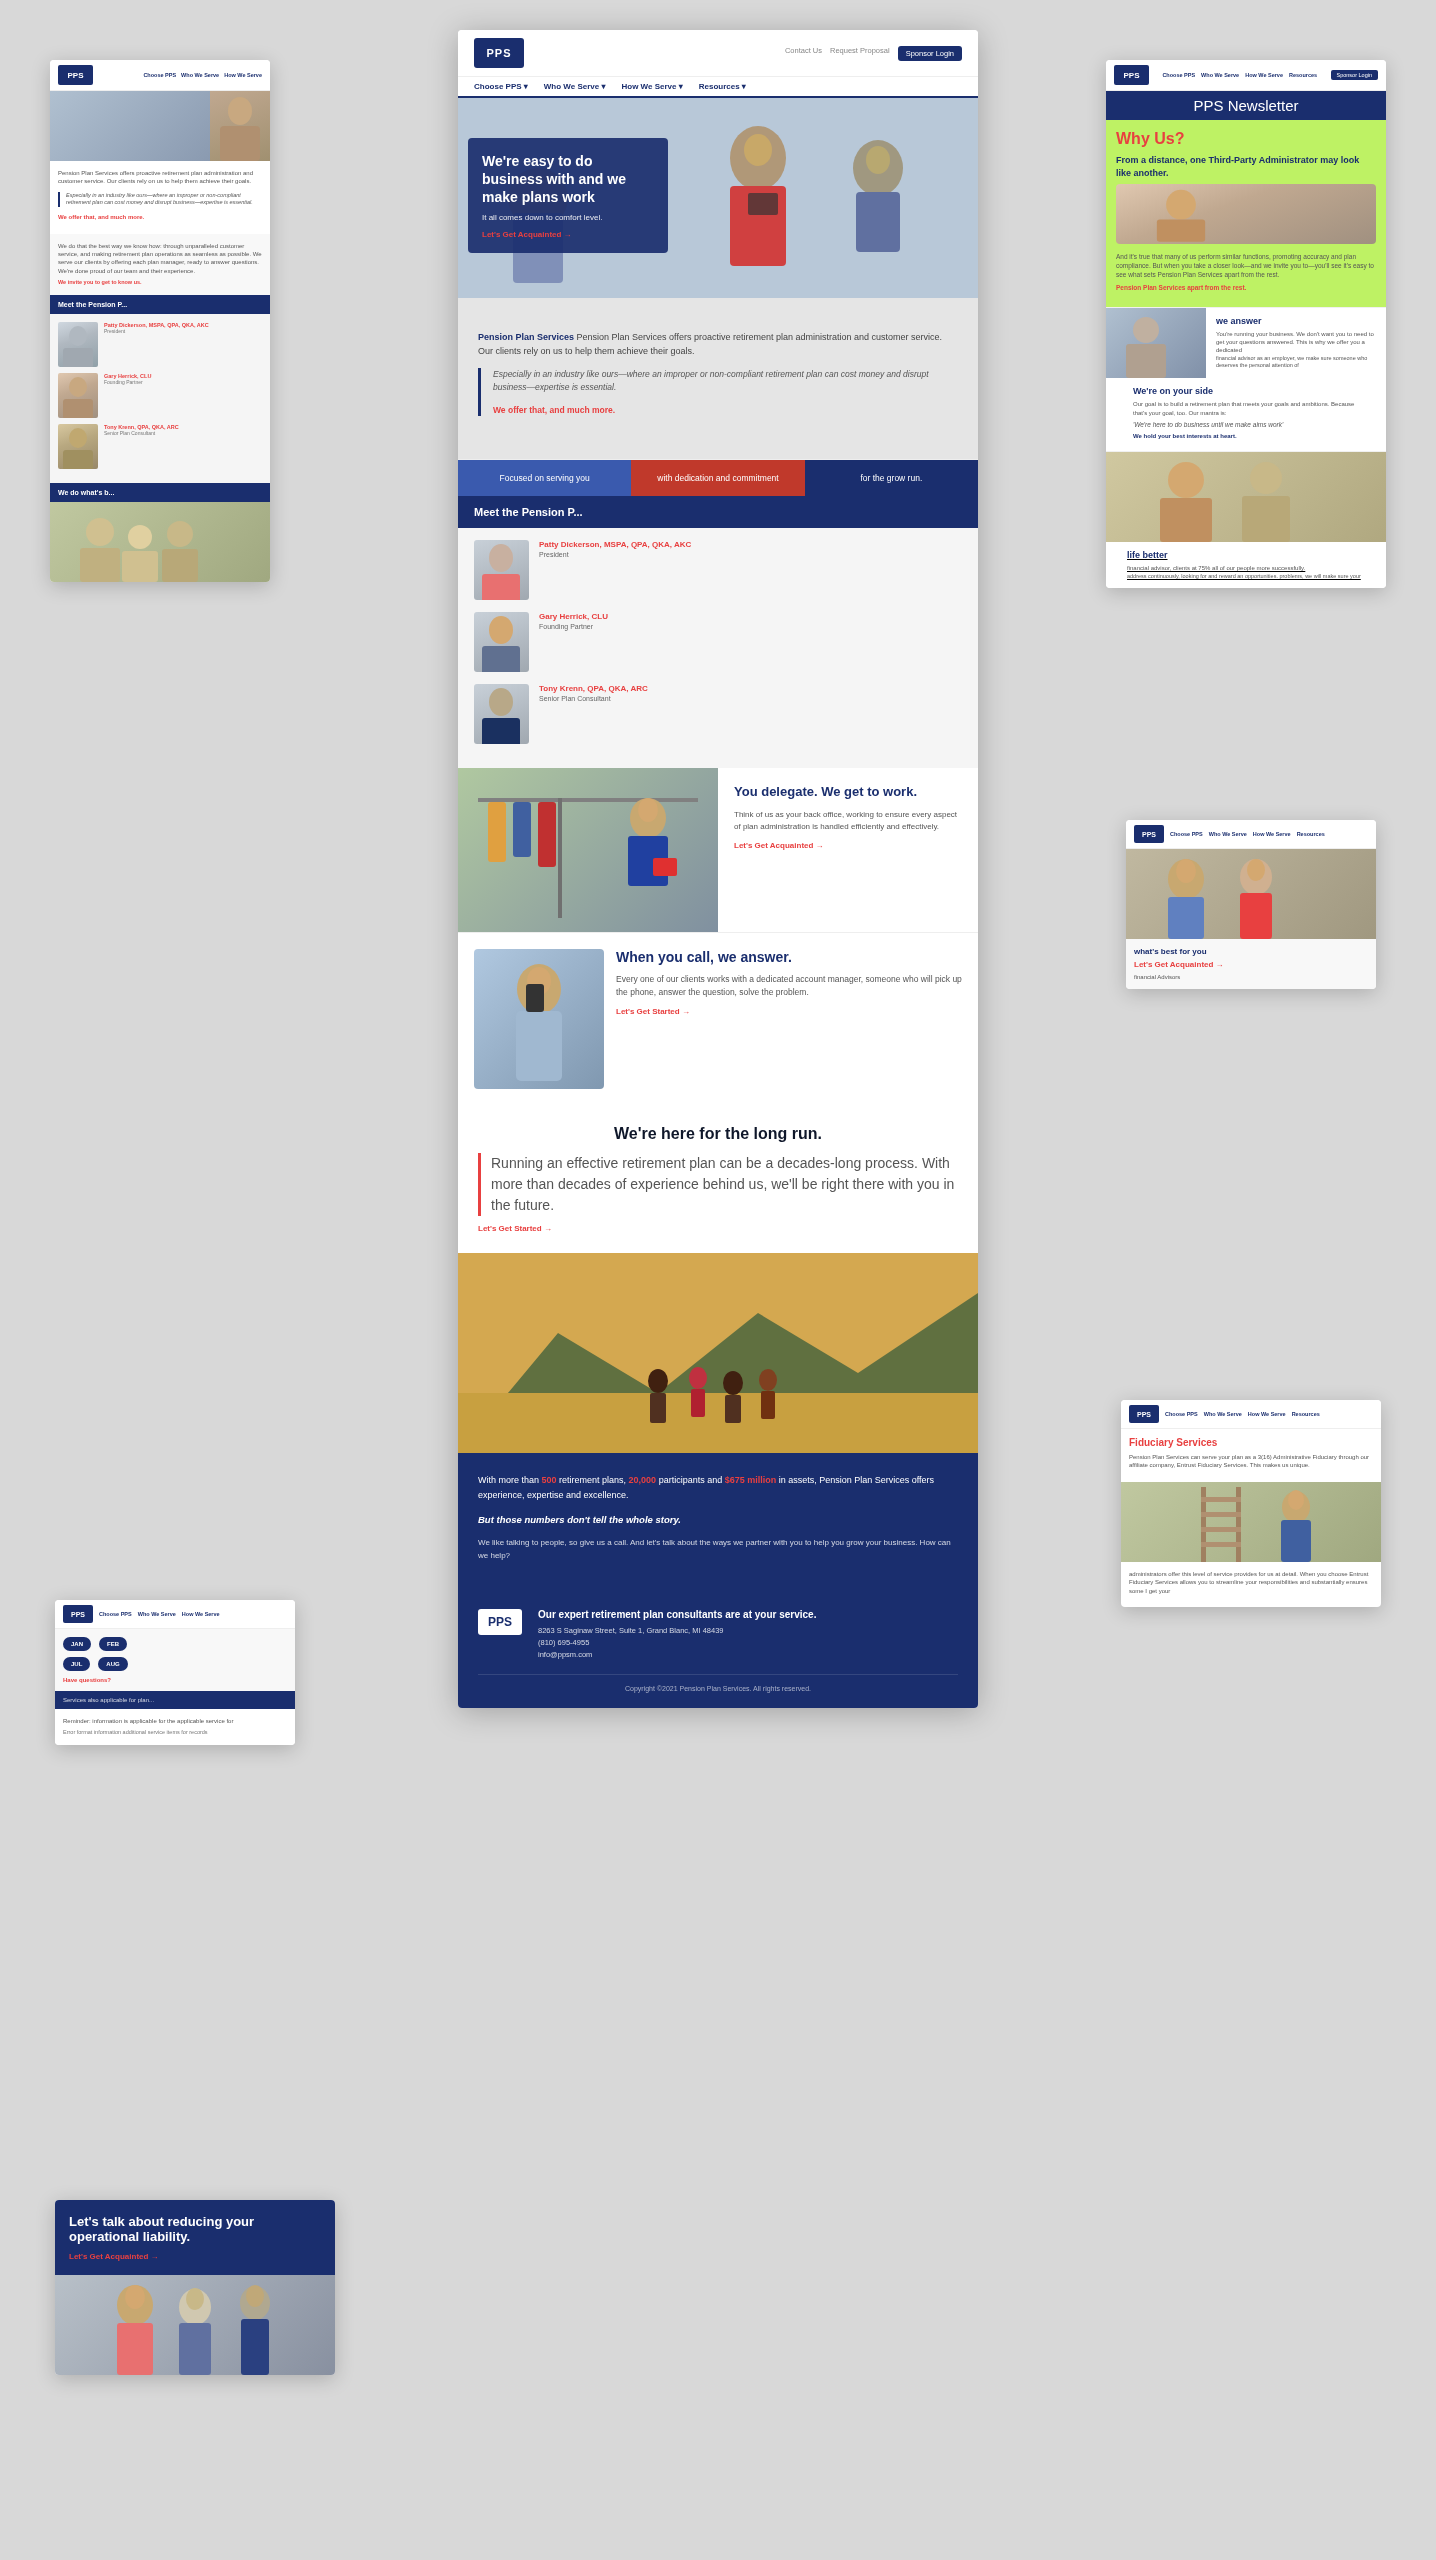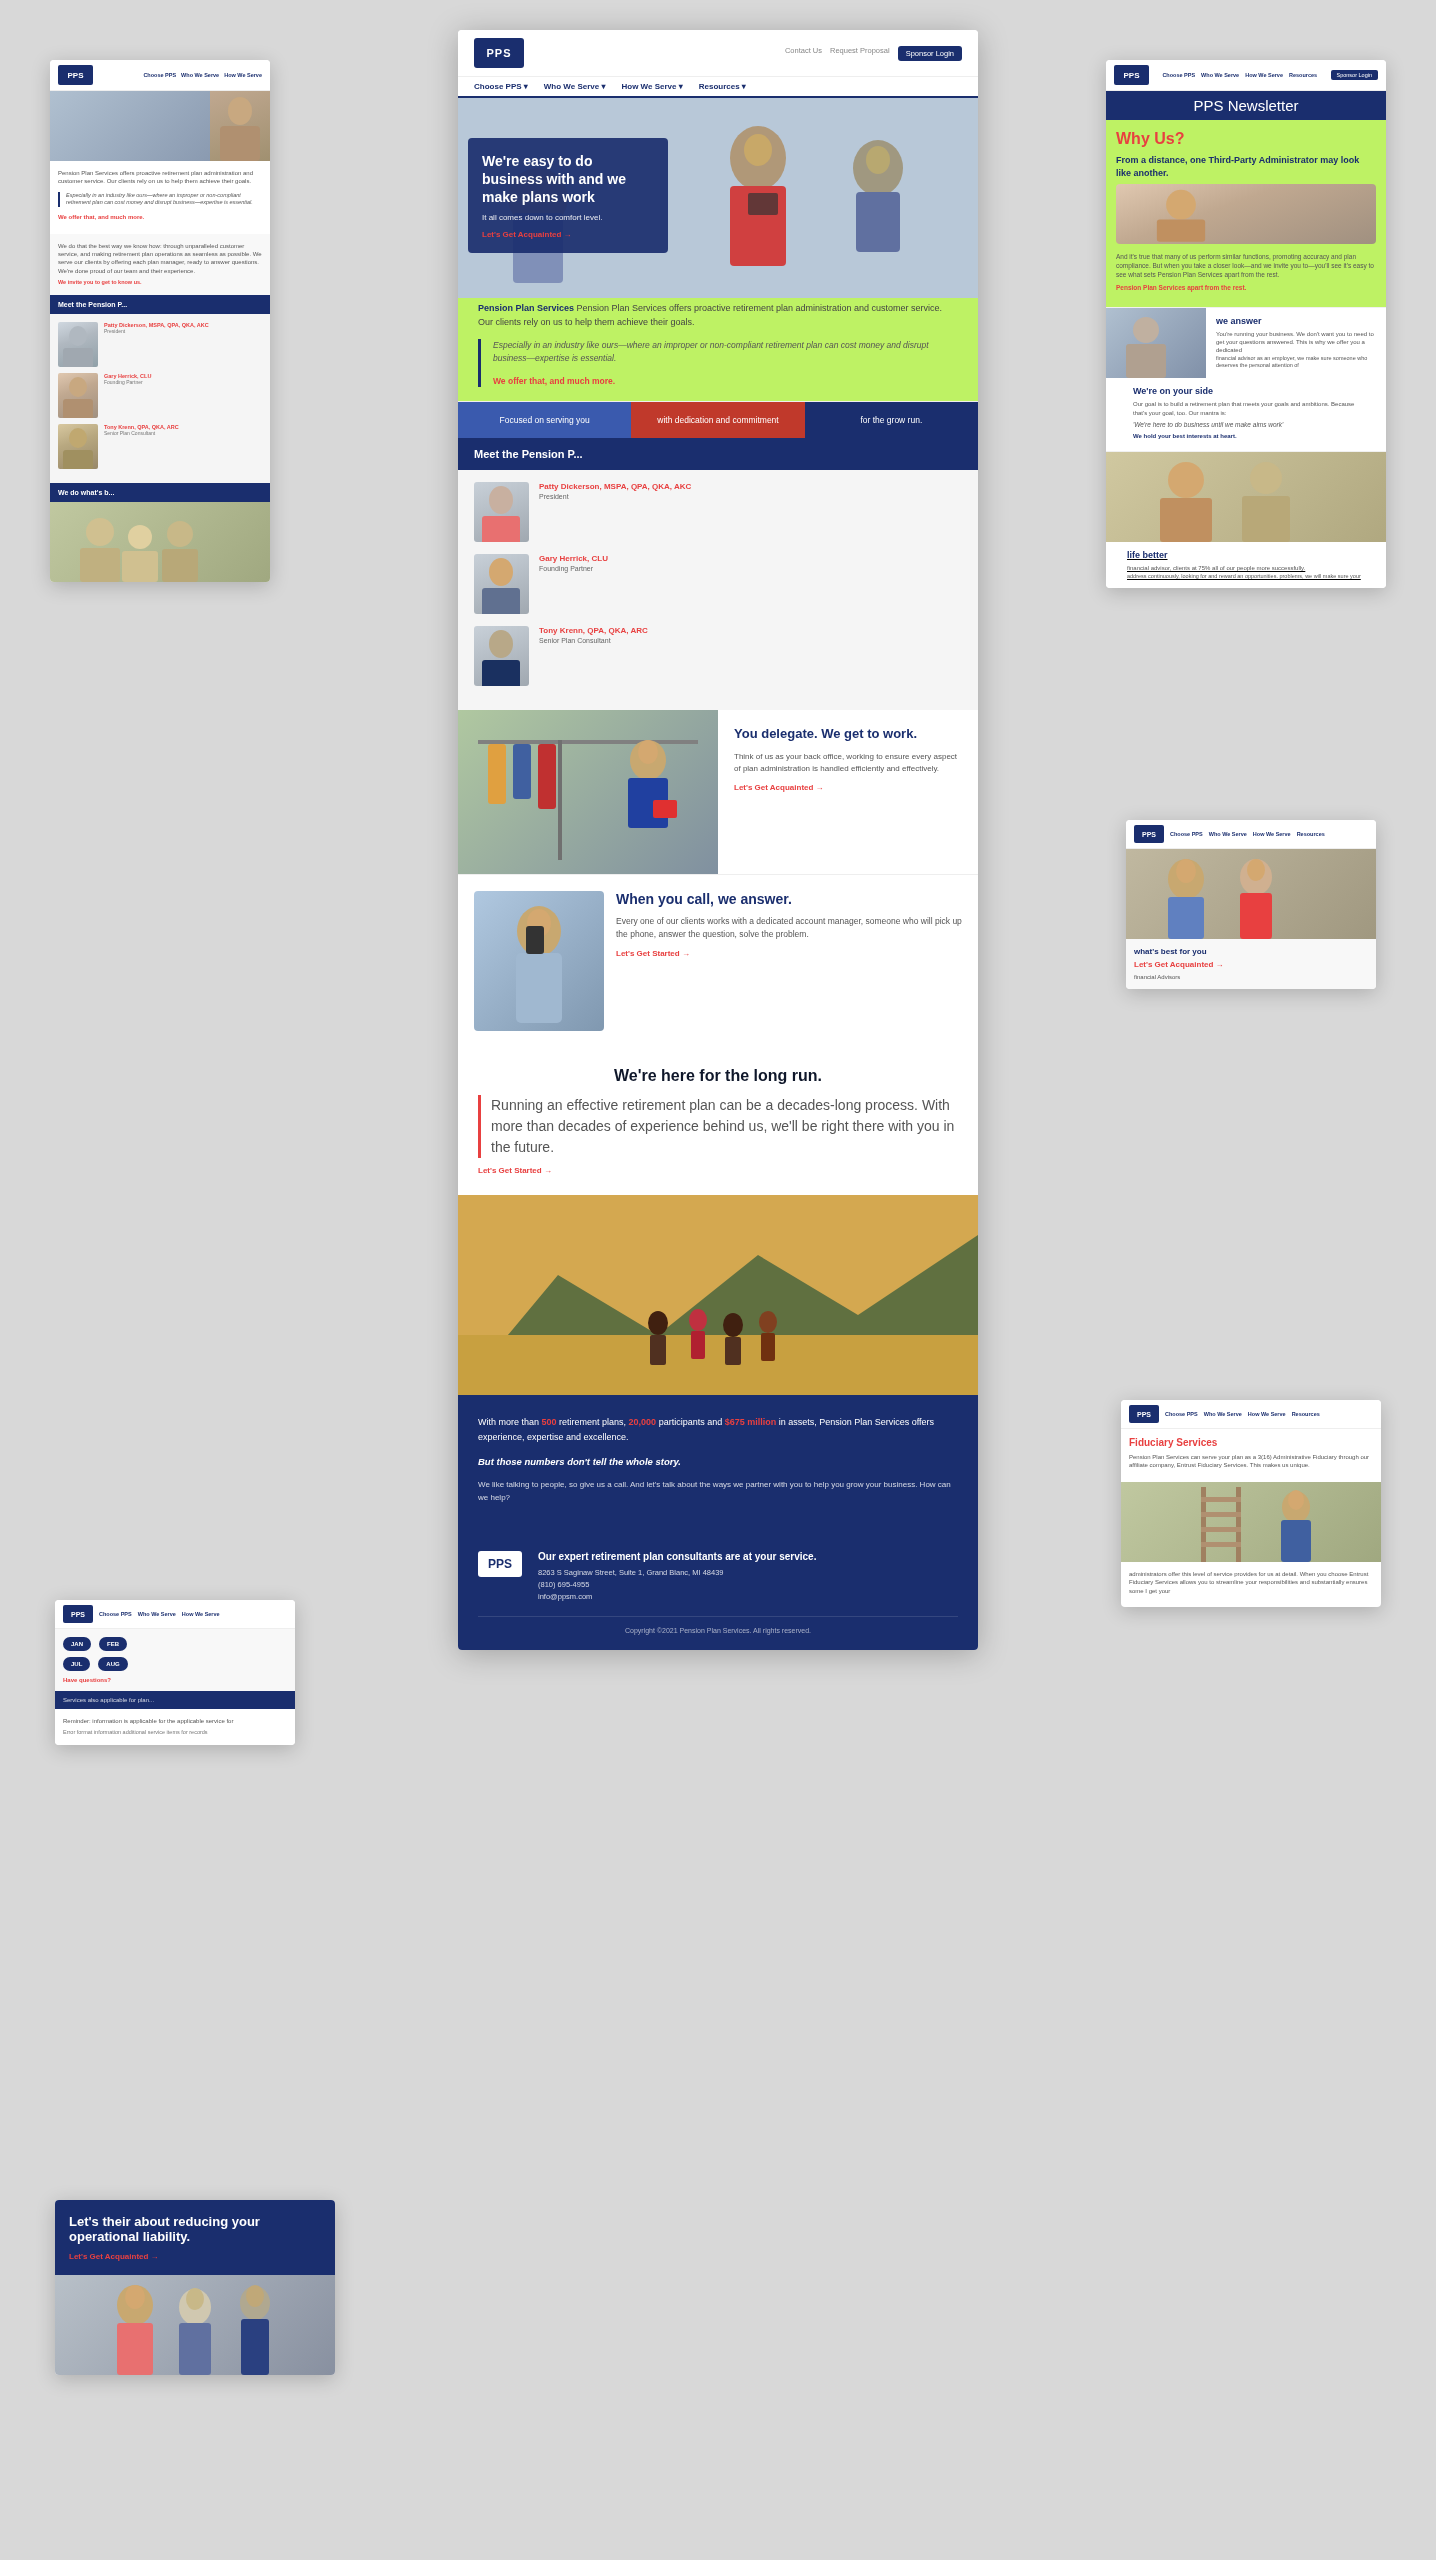--- a/index.html
+++ b/index.html
@@ -153,22 +153,22 @@
       font-size: 8px;
       font-weight: 600;
       display: flex;
       align-items: center;
       gap: 4px;
       cursor: pointer;
     }
 
     
     .info-section {
-      padding: 4px 20px;
-      background: #bef264;
+      padding: 33px 20px;
+      background: #e5e5e5;
       border-bottom: 1px solid #eee;
     }
 
     .info-section p {
       font-size: 9px;
       color: #444;
       line-height: 1.5;
       margin-bottom: 10px;
     }
 
@@ -1240,21 +1240,21 @@
     </div>
 
     <div style="padding:8px;background:#fff;">
       <p style="font-size:6px;color:#555;line-height:1.4;margin-bottom:4px;">Reminder: information is applicable for the applicable service for</p>
       <p style="font-size:5.5px;color:#777;line-height:1.4;">Error format information additional service items for records</p>
     </div>
   </div>
 
   <div class="reduce-card">
     <div class="reduce-dark">
-      <h3>Let's their about reducing your operational liability.</h3>
+      <h3>Let's talk about reducing your operational liability.</h3>
       <div class="link-btn">Let's Get Acquainted →</div>
     </div>
     <div class="reduce-img" style="background:linear-gradient(135deg,#b8c0c8 0%,#8890a0 100%);">
       <svg viewBox="0 0 280 100" width="100%" height="100">
 
         <ellipse cx="80" cy="30" rx="18" ry="20" fill="#c8a870"></ellipse>
         <rect x="62" y="48" width="36" height="52" rx="3" fill="#e87070"></rect>
         <ellipse cx="80" cy="22" rx="10" ry="12" fill="#d4a870"></ellipse>
         <ellipse cx="140" cy="32" rx="16" ry="18" fill="#d0c8b0"></ellipse>
         <rect x="124" y="48" width="32" height="52" rx="3" fill="#6070a0"></rect>

